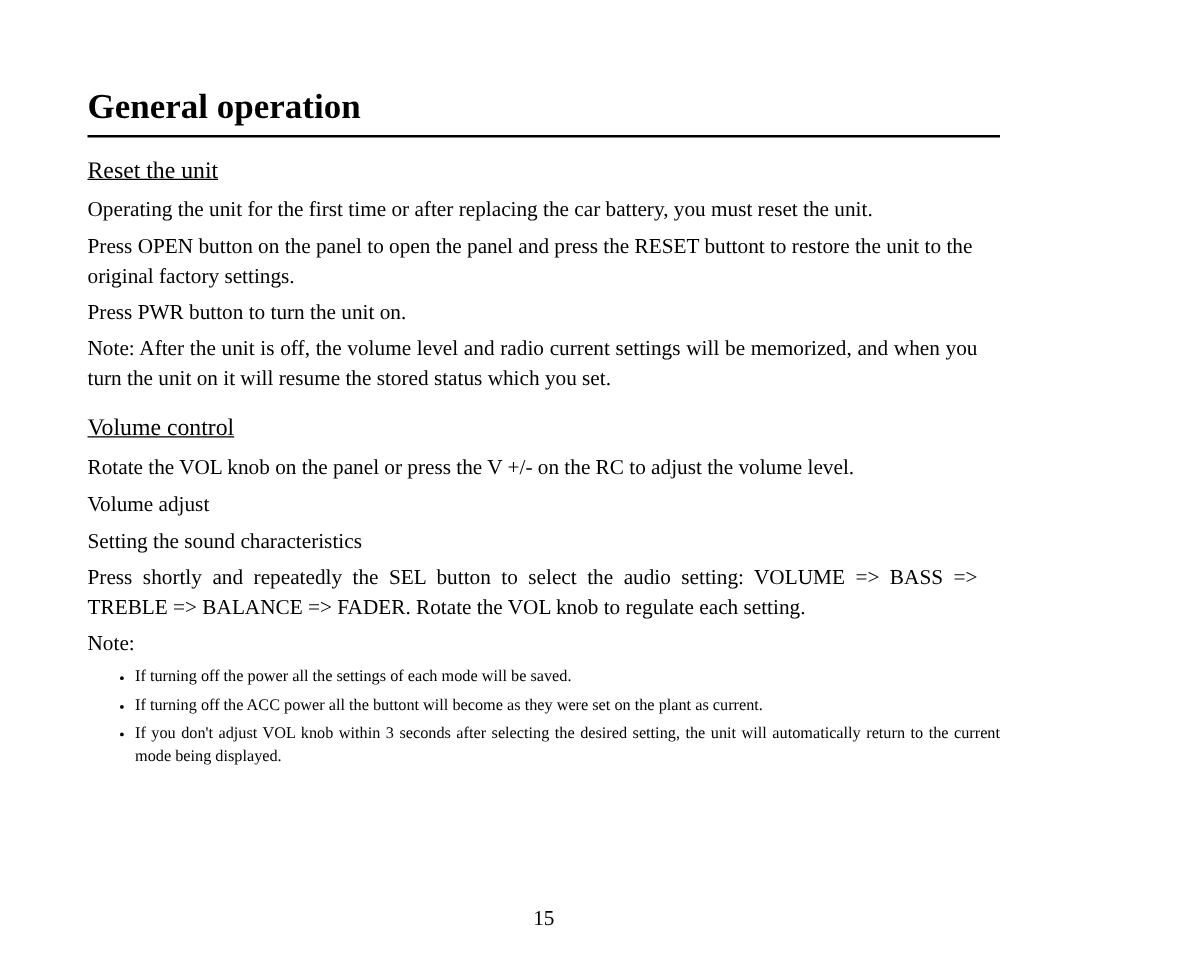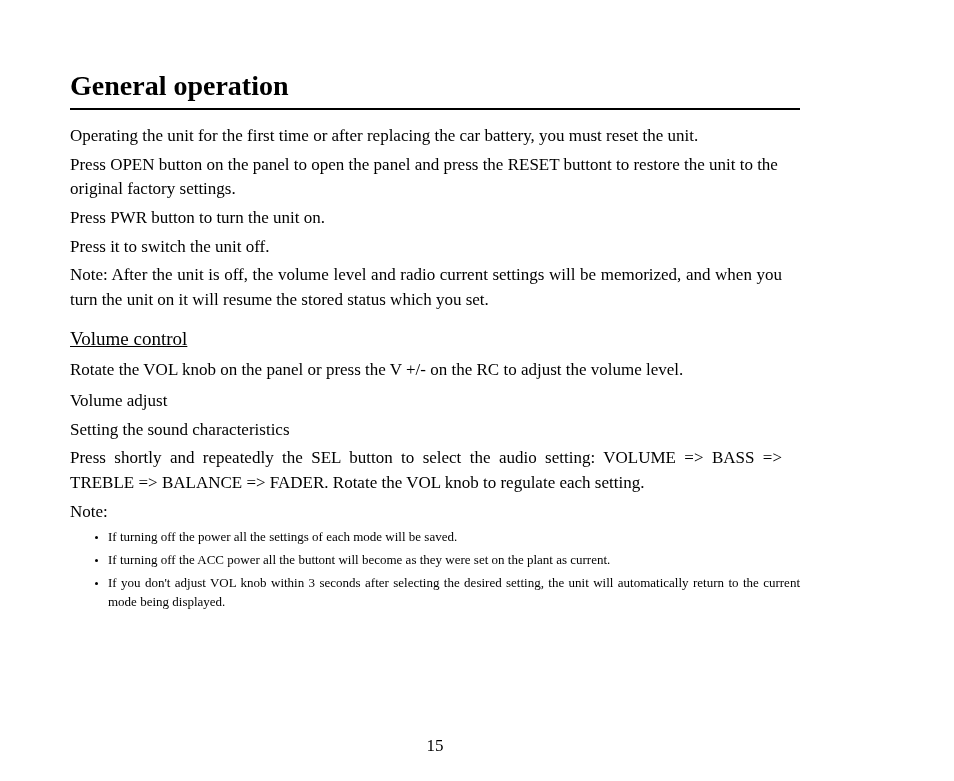--- a/index.html
+++ b/index.html
@@ -51,40 +51,40 @@
     line-height: 1.45;
     margin-bottom: 4px;
     text-align: justify;
     list-style-type: disc;
   }
   ul.notes li::marker {
     font-size: 10px;
   }
   .page-number {
     position: absolute;
-    bottom: 25px;
+    bottom: 36px;
     left: 0;
     right: 0;
     text-align: center;
     font-size: 17px;
   }
 </style>
 </head>
 <body>
 
 <div class="page">
 
   <h1 class="title">General operation</h1>
   <hr class="rule">
 
+  <div class="section-head">Reset the unit</div>
   <p class="para">Operating the unit for the first time or after replacing the car battery, you must reset the unit.</p>
   <p class="para">Press OPEN button on the panel to open the panel and press the RESET buttont to restore the unit to the original factory settings.</p>
 
   <p class="para">Press PWR button to turn the unit on.</p>
-  <p class="para">Press it to switch the unit off.</p>
   <p class="para justify">
     <span class="strong">Note:</span><span> After the unit is off, the volume level and radio current settings will be memorized, and when you turn the unit on it will resume the stored status which you set.</span>
   </p>
 
   <div class="section-head">Volume control</div>
   <p class="para">Rotate the VOL knob on the panel or press the V +/- on the RC to adjust the volume level.</p>
   <p class="para strong" style="margin-top:6px;">Volume adjust</p>
   <p class="para strong">Setting the sound characteristics</p>
   <p class="para justify">Press shortly and repeatedly the SEL button to select the audio setting: VOLUME =&gt; BASS =&gt; TREBLE =&gt; BALANCE =&gt; FADER. Rotate the VOL knob to regulate each setting.</p>
   <p class="para strong">Note:</p>

